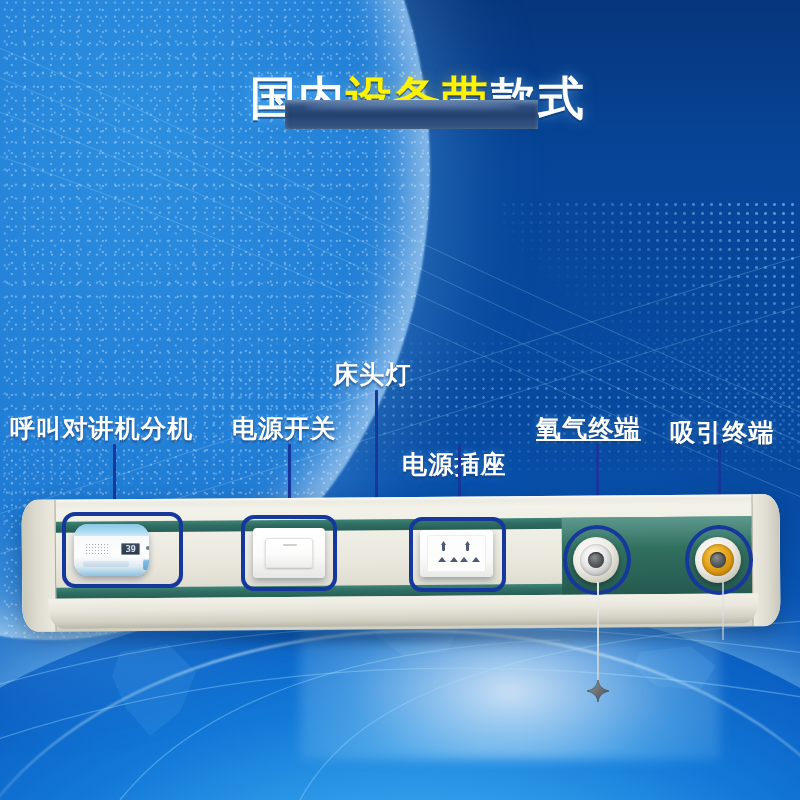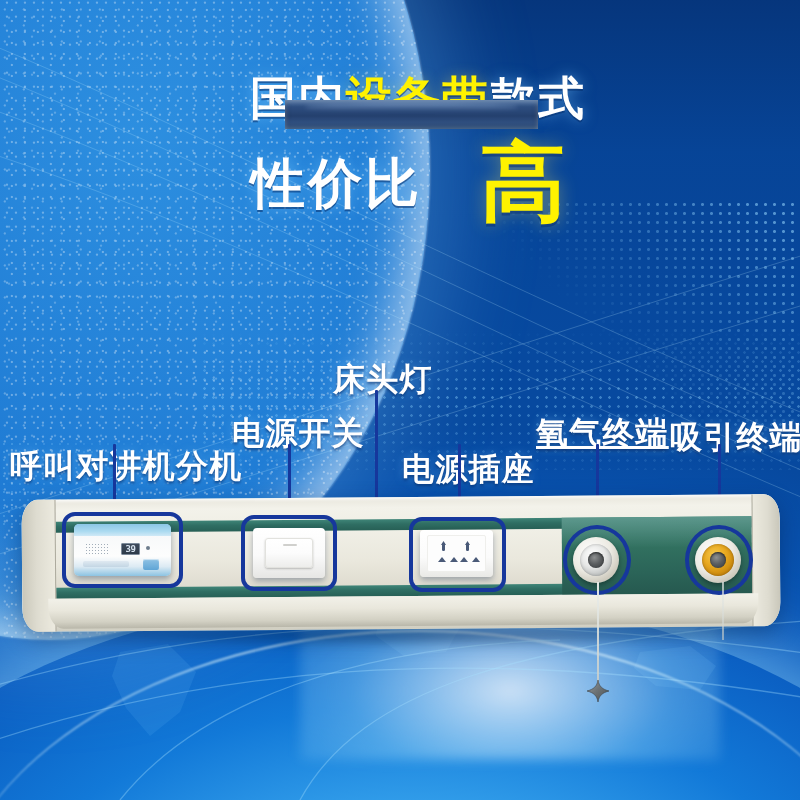--- a/index.html
+++ b/index.html
@@ -153,21 +153,21 @@
     margin-left: 58px;
     vertical-align: -10px;
     color: #fff200;
     text-shadow: 0 3px 0 rgba(8,50,118,0.55), 0 0 18px rgba(255,240,100,0.40);
   }
 
   
   .callout {
     position: absolute;
     color: #ffffff;
-    font-size: 32px;
+    font-size: 25px;
     font-weight: bold;
     letter-spacing: 1.2px;
     white-space: nowrap;
     text-shadow: 0 2px 3px rgba(5,40,100,0.65), 0 0 10px rgba(120,200,255,0.40);
   }
   .leader {
     position: absolute;
     width: 3px;
     background: #16379c;
     border-radius: 1px;
@@ -256,22 +256,22 @@
   .hlcircle {
     position: absolute;
     border: 4px solid #16379c;
     border-radius: 50%;
     pointer-events: none;
   }
 
   
   .intercom {
     position: absolute; left: 74px; top: 524px;
-    width: 97px; height: 52px;
-    border-radius: 5px;
+    width: 75px; height: 52px;
+    border-radius: 14px;
     background: linear-gradient(180deg, #9fd0ea 0%, #bfe2f3 14%, #f7f9fa 22%, #fdfdfd 62%, #dceaf3 82%, #8cc3e2 100%);
     box-shadow: 0 3px 6px rgba(2,28,70,0.35);
     overflow: hidden;
   }
   .ic-topbar {
     position: absolute; left:0; top:0; width:100%; height: 12px;
     background: linear-gradient(180deg, #8cc6e6 0%, #aadaf0 60%, #cfe9f7 100%);
   }
   .ic-grille {
     position: absolute; left: 11px; top: 19px; width: 24px; height: 13px;
@@ -441,26 +441,23 @@
   </svg>
 
   <div class="dots-a"></div>
   <div class="dots-b"></div>
   <div class="dots-c"></div>
 
   <div class="headline-wrap">
     <div class="hl-line1">
       <span class="hl-white">国内</span><span class="hl-yellow">设备带</span><span class="hl-white">款式</span>
     </div>
-    <div class="hl-line2">
-      <span class="hl-white">性价比</span><span class="hl-big">高</span>
-    </div>
-  </div>
-
-  <div class="callout" style="left:10px; top:412px;margin-top:33px;">呼叫对讲机分机</div>
+  </div>
+
+  <div class="callout" style="left:10px; top:412px;">呼叫对讲机分机</div>
   <div class="leader" style="left:113px; top:444px; height:80px;"></div>
 
   <div class="callout" style="left:232px; top:412px;">电源开关</div>
   <div class="leader" style="left:288px; top:444px; height:84px;"></div>
 
   <div class="callout" style="left:333px; top:358px;">床头灯</div>
   <div class="leader" style="left:375px; top:390px; height:212px;"></div>
 
   <div class="callout" style="left:402px; top:412px;margin-top:36px;">电源插座</div>
   <div class="leader" style="left:458px; top:444px; height:86px;"></div>

